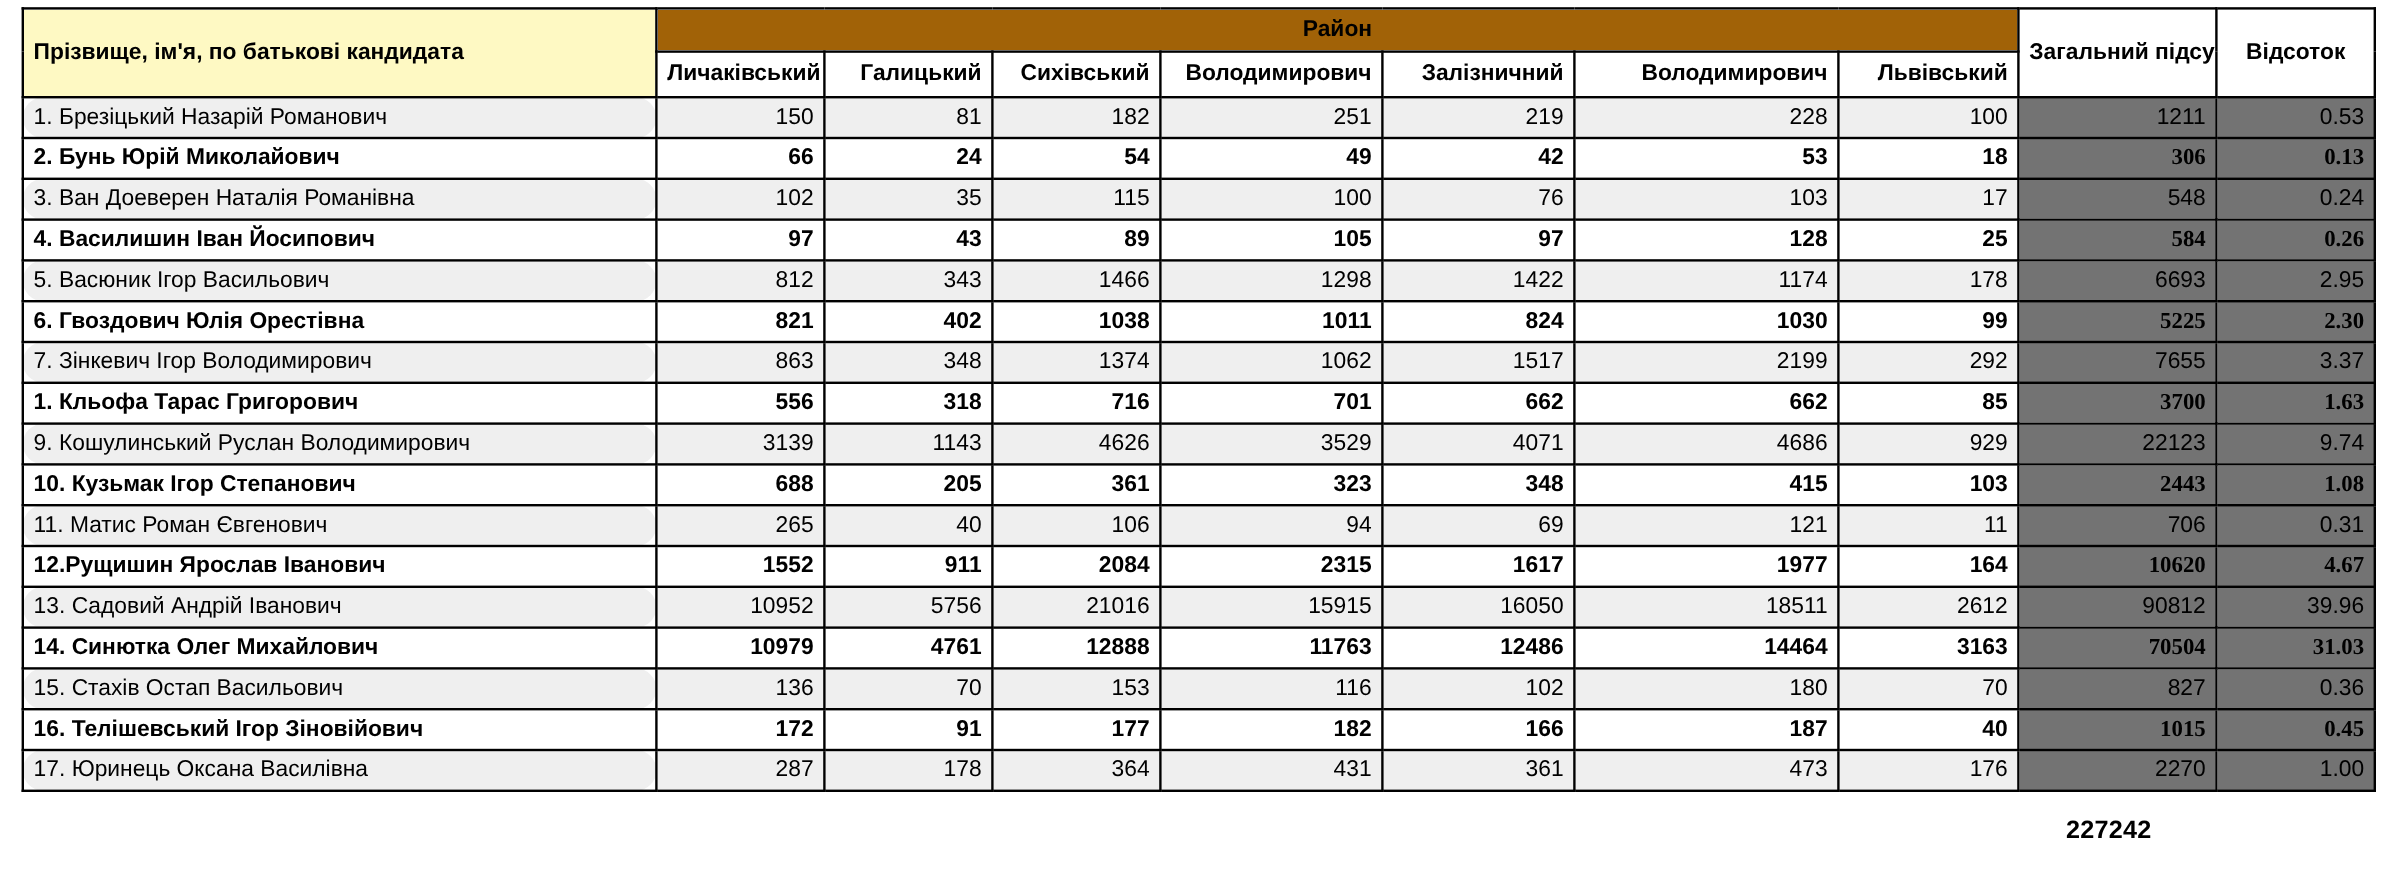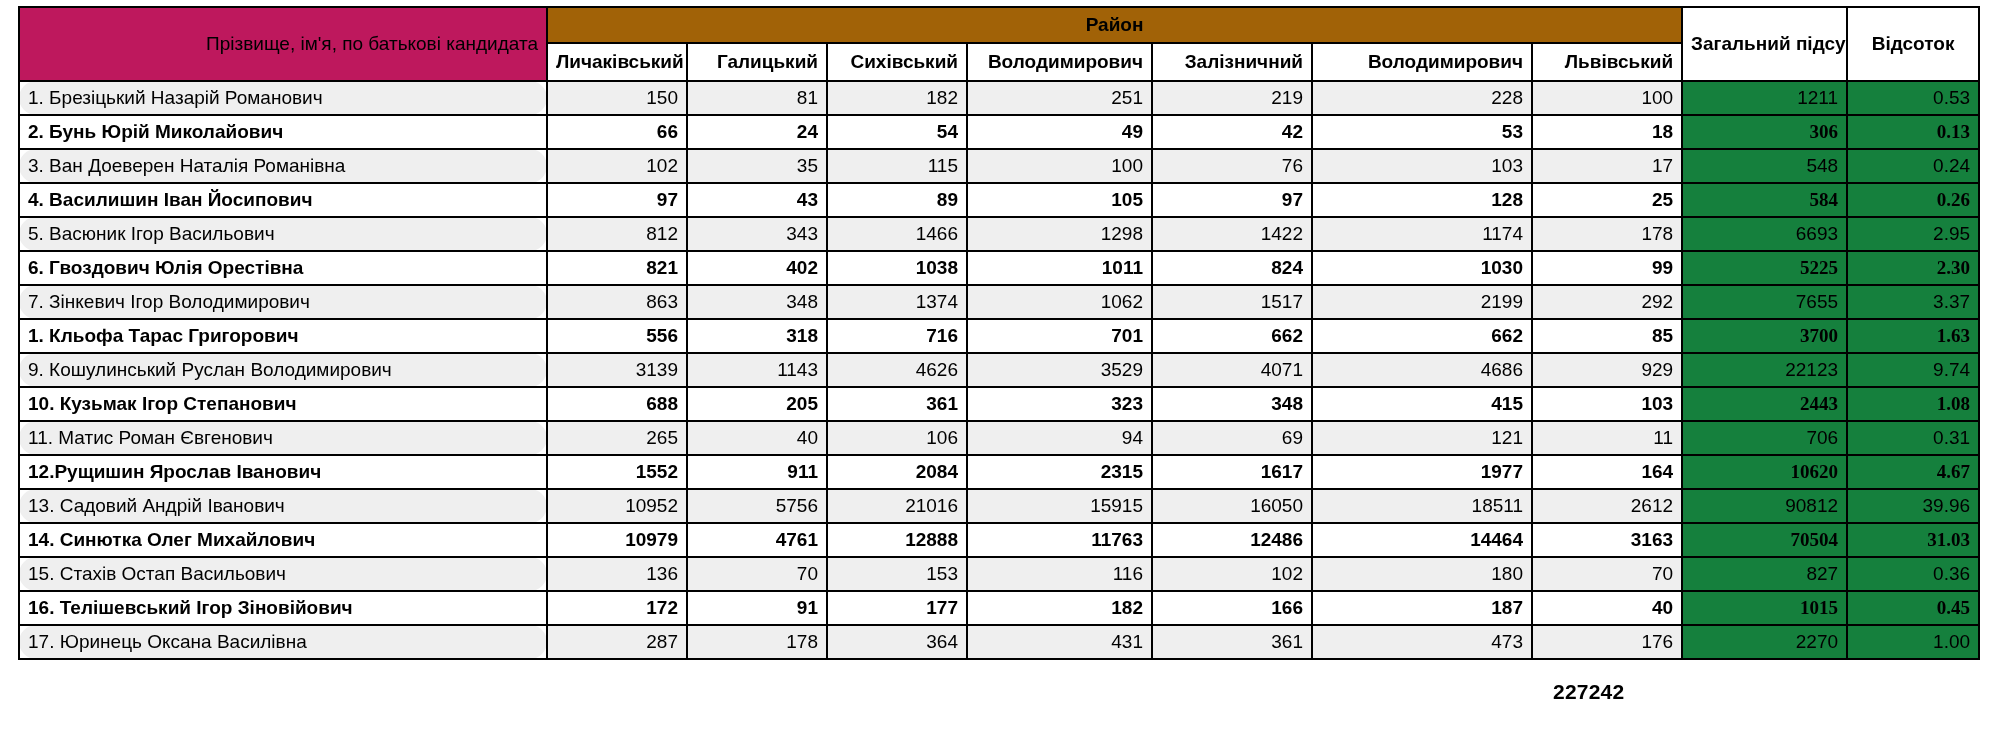--- a/index.html
+++ b/index.html
@@ -26,24 +26,24 @@
     line-height:1.05;
     color:#000000;
     box-sizing:border-box;
     white-space:nowrap;
     overflow:hidden;
   }
 
   
   th.h-name{
     height:74px;
-    text-align:right;
-    font-weight:normal;
+    text-align:left;
+    font-weight:bold;
     font-size:20px;
-    background:#be185d;
+    background:#fef9c3;
     width:528px;
     vertical-align:middle;
   }
   th.h-rayon{
     height:36px;
     text-align:center;
     font-weight:bold;
     font-size:20px;
     background:#a16207;
     vertical-align:middle;
@@ -81,30 +81,31 @@
     height:34px;
     text-align:right;
     vertical-align:middle;
     padding-right:7px;
     font-size:19px;
   }
   tr.shade td{background:#efefef;font-weight:normal;}
   tr.plain td{background:#ffffff;font-weight:bold;}
 
   
-  tr.shade td.c-sum, tr.plain td.c-sum{background:#15803d;}
+  tr.shade td.c-sum, tr.plain td.c-sum{background:#737373;}
   tr.plain td.c-sum{font-weight:bold;font-family:Liberation Serif, serif;}
   tr.shade td.c-sum{font-weight:normal;}
 
   
   .footer-total{
     position:absolute;
     left:1553px;
     top:680px;
     width:240px;
+    text-align:right;
     font-size:21px;
     font-weight:bold;
     color:#000000;
     letter-spacing:0.2px;
   }
 </style>
 </head>
 <body>
 
 <div class="sheet">

